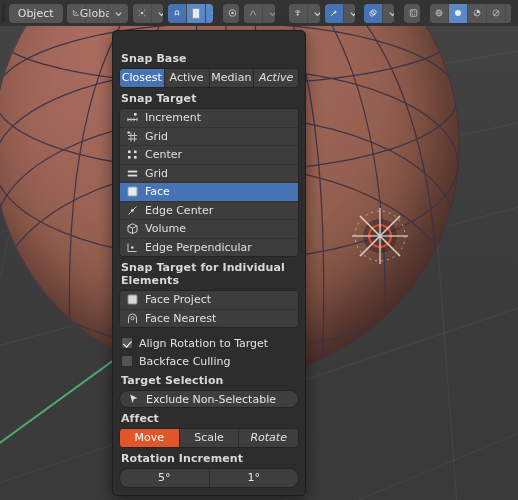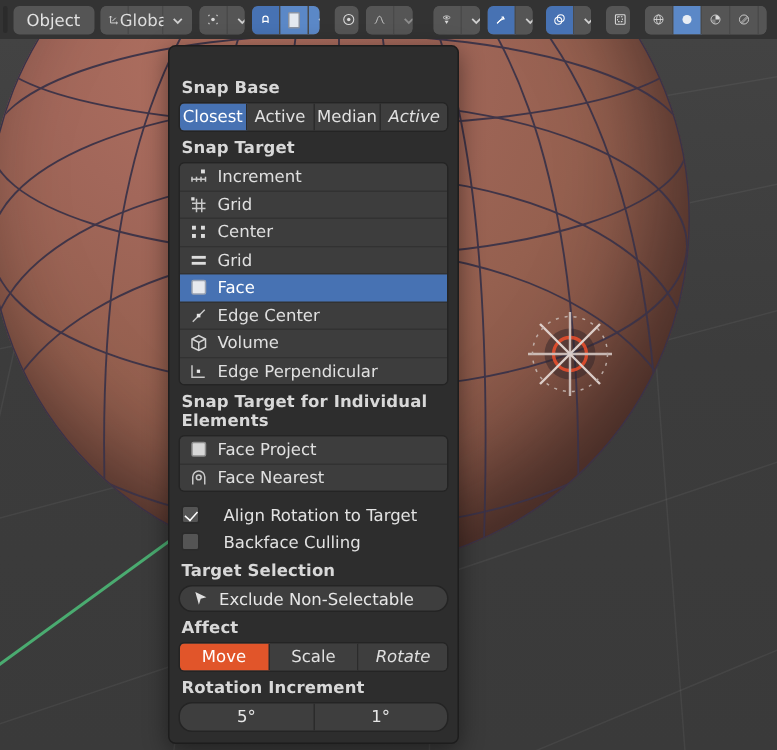--- a/index.html
+++ b/index.html
@@ -205,21 +205,21 @@
     width: 14px; height: 14px;
     display: inline-flex;
     align-items: center;
     justify-content: center;
     flex: 0 0 14px;
   }
 
   .chk-row {
     display: flex;
     align-items: center;
-    gap: 16px;
+    gap: 6px;
     height: 18px;
     margin-left: 2px;
     color: #e2e2e2;
     font-size: 11px;
   }
   .chk {
     width: 12px; height: 12px;
     border-radius: 2px;
     background: #545454;
     border: 1px solid #2a2a2a;

